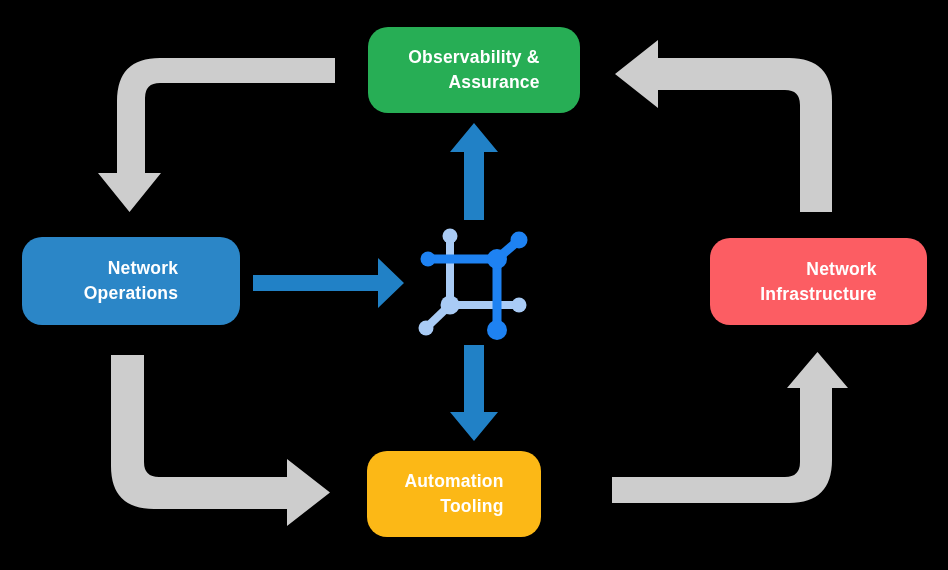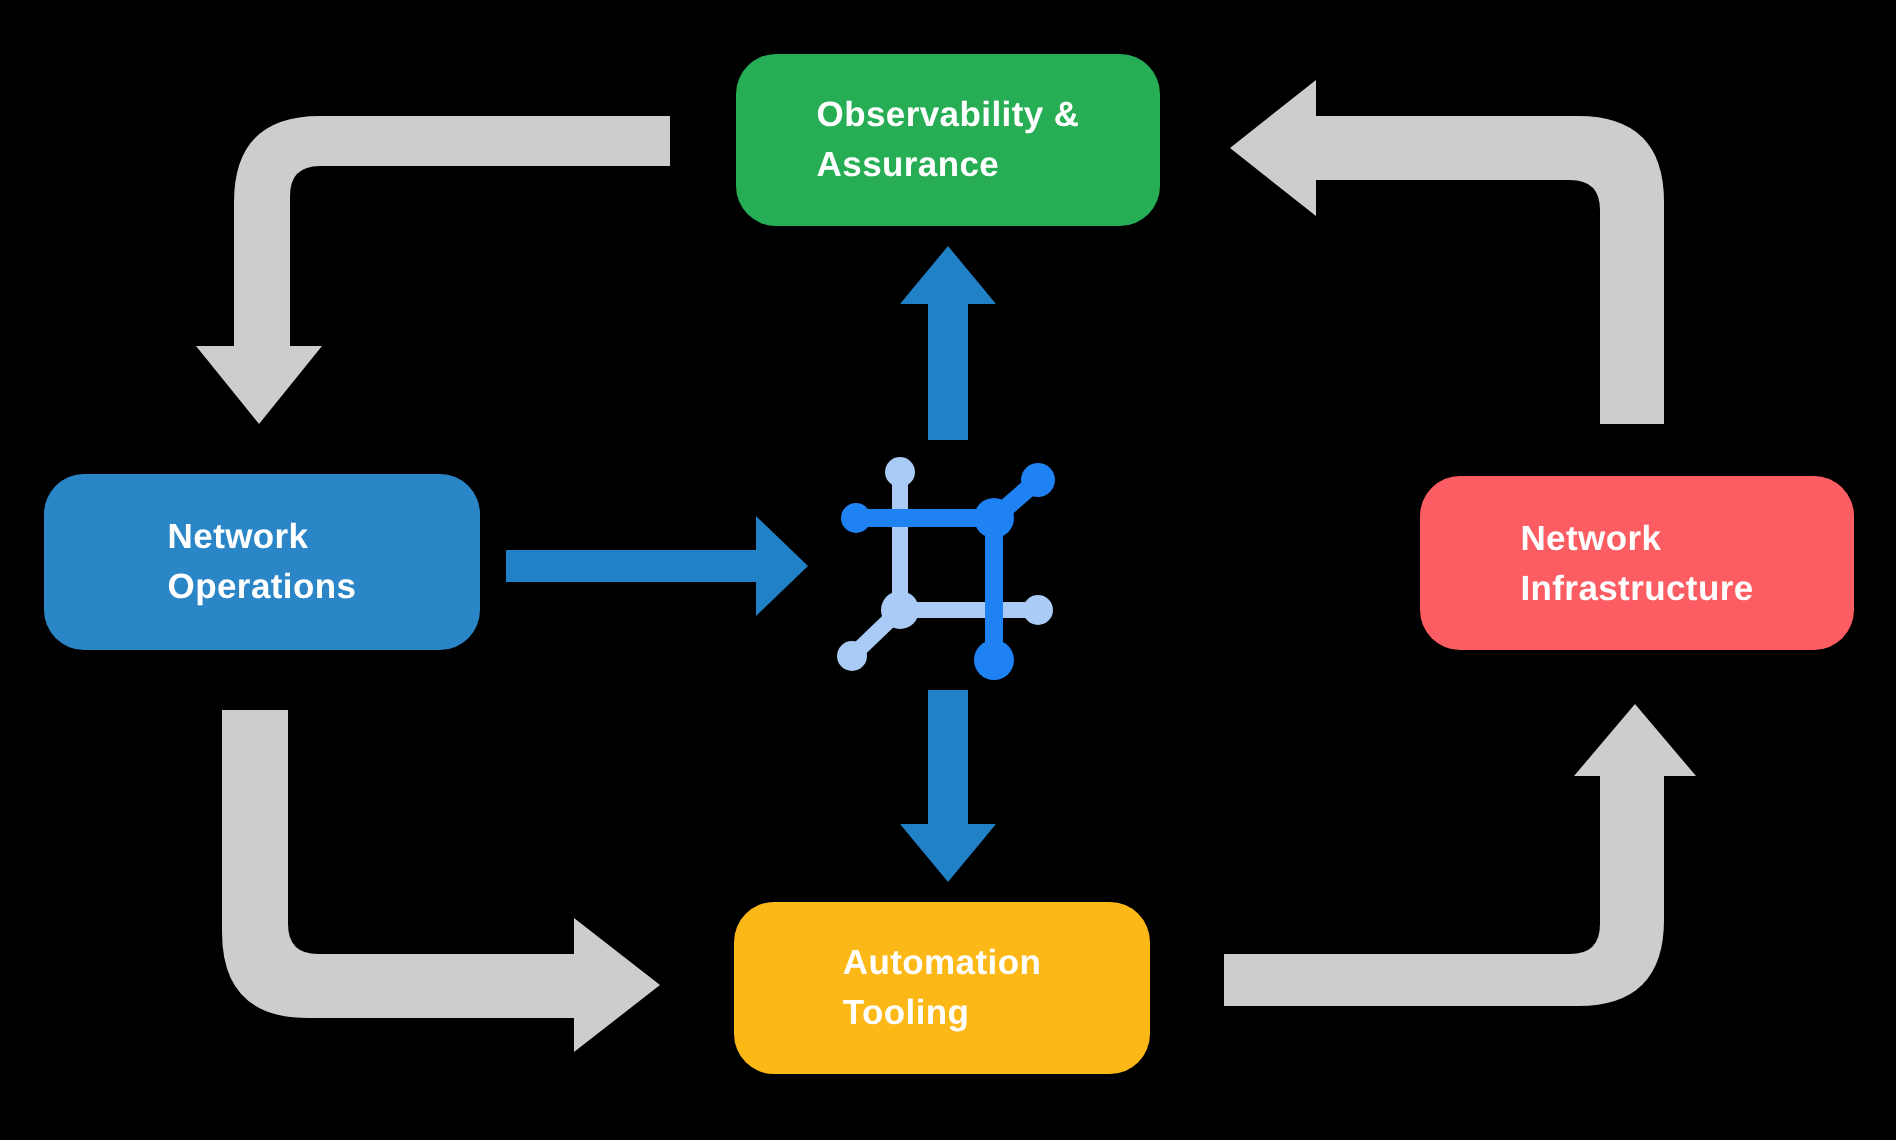--- a/index.html
+++ b/index.html
@@ -14,28 +14,28 @@
   .node {
     position: absolute;
     border-radius: 20px;
     display: flex;
     align-items: center;
     justify-content: center;
     color: #ffffff;
     font-size: 17.5px;
     font-weight: 600;
     letter-spacing: 0.2px;
-    text-align: left;
+    text-align: right;
     white-space: pre-line;
     line-height: 1.42;
   }
   .node--observability   { left: 368px; top: 27px;  width: 212px; height: 86px; background: #27AE55; }
   .node--operations      { left: 22px;  top: 237px; width: 218px; height: 88px; background: #2B86C7; }
   .node--infrastructure  { left: 710px; top: 238px; width: 217px; height: 87px; background: #FC5D63; }
-  .node--automation      { left: 367px; top: 451px; width: 208px; height: 86px; background: #FCB816; }
+  .node--automation      { left: 367px; top: 451px; width: 174px; height: 86px; background: #FCB816; }
   svg.layer { position: absolute; left: 0; top: 0; }
   .gray-arrow { fill: #CDCDCD; }
   .blue-arrow { fill: #2181C6; }
   .icon-light { stroke: #A9CBF5; }
   .icon-dark  { stroke: #1E82F2; }
   .icon-light-fill { fill: #A9CBF5; }
   .icon-dark-fill  { fill: #1E82F2; }
 </style>
 </head>
 <body>

